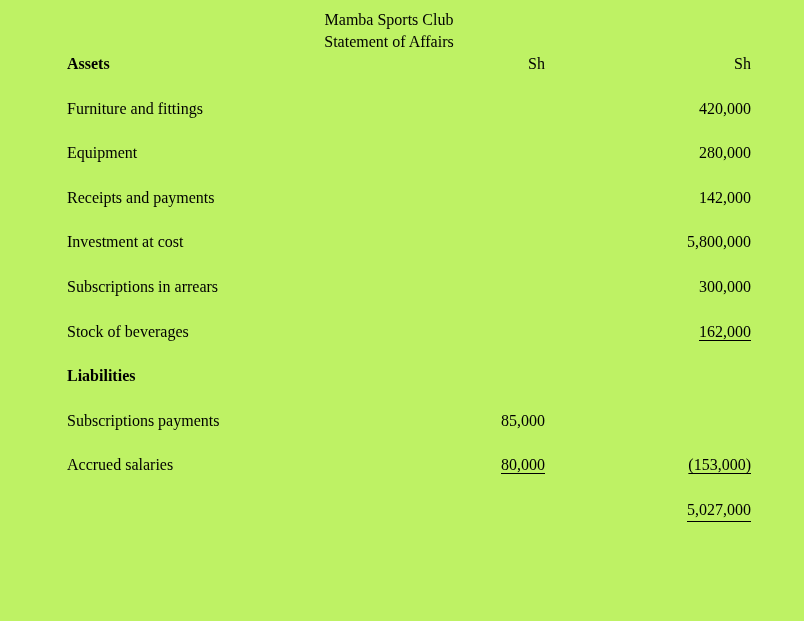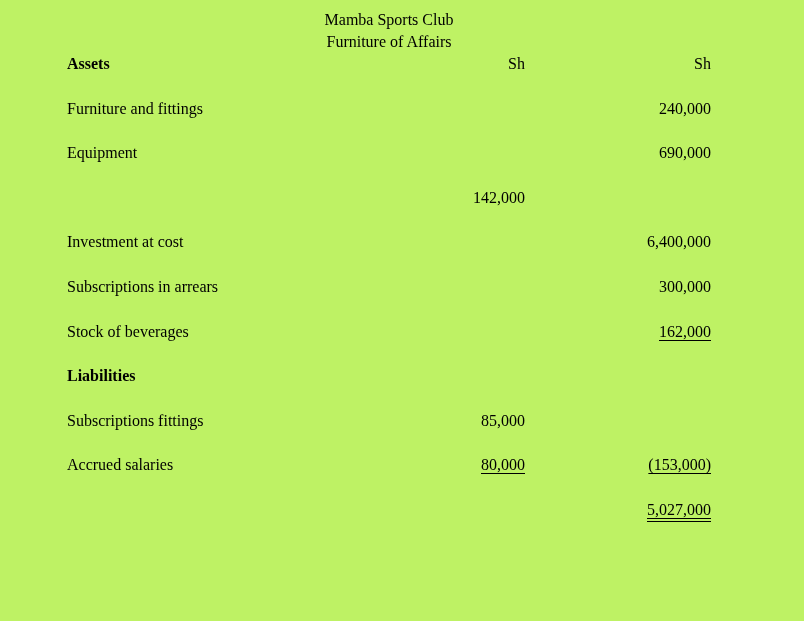--- a/index.html
+++ b/index.html
@@ -28,78 +28,79 @@
   }
   .statement-table {
     margin-top: 1px;
   }
   .row {
     display: grid;
     grid-template-columns: 373px 85px 186px;
     height: 44.6px;
     align-items: start;
     line-height: 19px;
+    gap: 20px;
   }
   .cell-label { text-align: left; }
   .cell-sh1   { text-align: right; }
   .cell-sh2   { text-align: right; }
   .bold { font-weight: bold; }
   .u {
     text-decoration: underline;
     text-underline-offset: 3px;
     margin-top: 33px;
   }
   .uu {
     display: inline-block;
-    text-decoration: underline;
     text-underline-offset: 3px;
     border-bottom: 1.5px solid #000000;
     padding-bottom: 2px;
   }
 </style>
 </head>
 <body>
 
 <div class="page">
   <div class="content">
 
     <div class="title-block">
       <div>Mamba Sports Club</div>
-      <div>Furniture of Affairs</div>
+      <div>Statement of Affairs</div>
     </div>
 
     <div class="statement-table">
 
       <div class="row">
         <div class="cell-label bold">Assets</div>
         <div class="cell-sh1">Sh</div>
         <div class="cell-sh2">Sh</div>
       </div>
 
       <div class="row">
         <div class="cell-label">Furniture and fittings</div>
         <div class="cell-sh1"></div>
-        <div class="cell-sh2">240,000</div>
+        <div class="cell-sh2">420,000</div>
       </div>
 
       <div class="row">
         <div class="cell-label">Equipment</div>
         <div class="cell-sh1"></div>
-        <div class="cell-sh2">690,000</div>
+        <div class="cell-sh2">280,000</div>
       </div>
 
       <div class="row">
+        <div class="cell-label">Receipts and payments</div>
         <div class="cell-sh1"></div>
         <div class="cell-sh2">142,000</div>
       </div>
 
       <div class="row">
         <div class="cell-label">Investment at cost</div>
         <div class="cell-sh1"></div>
-        <div class="cell-sh2">6,400,000</div>
+        <div class="cell-sh2">5,800,000</div>
       </div>
 
       <div class="row">
         <div class="cell-label">Subscriptions in arrears</div>
         <div class="cell-sh1"></div>
         <div class="cell-sh2">300,000</div>
       </div>
 
       <div class="row">
         <div class="cell-label">Stock of beverages</div>
@@ -108,21 +109,21 @@
       </div>
 
 
       <div class="row">
         <div class="cell-label bold">Liabilities</div>
         <div class="cell-sh1"></div>
         <div class="cell-sh2"></div>
       </div>
 
       <div class="row">
-        <div class="cell-label">Subscriptions fittings</div>
+        <div class="cell-label">Subscriptions payments</div>
         <div class="cell-sh1">85,000</div>
         <div class="cell-sh2"></div>
       </div>
 
       <div class="row">
         <div class="cell-label">Accrued salaries</div>
         <div class="cell-sh1"><span class="u">80,000</span></div>
         <div class="cell-sh2"><span class="u">(153,000)</span></div>
       </div>
 

